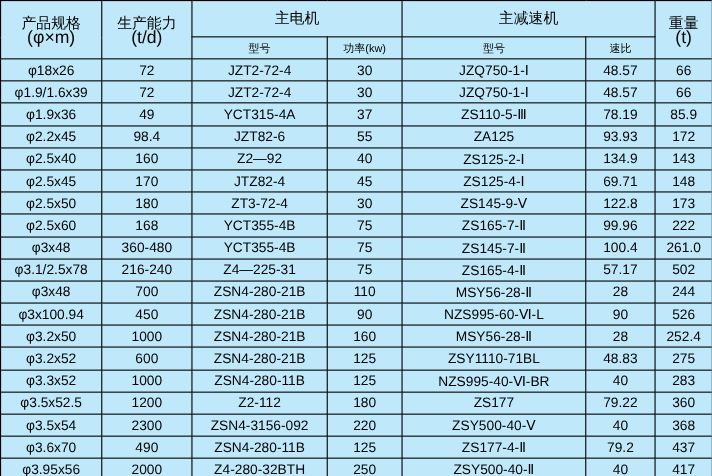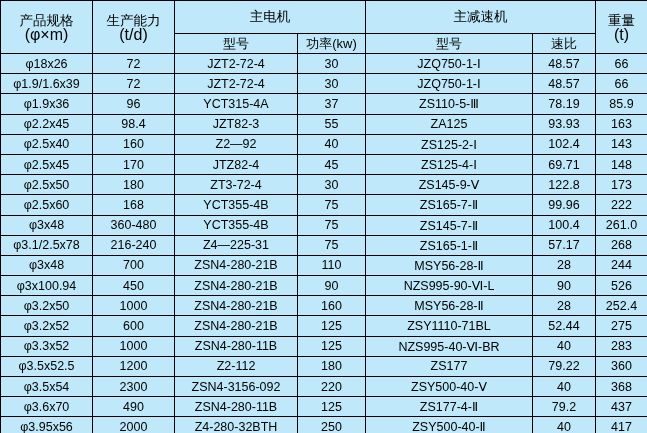--- a/index.html
+++ b/index.html
@@ -34,21 +34,21 @@
     height: 32px;
     font-size: 13.5px;
     font-weight: normal;
   }
   .hdr-row td.two-line {
     line-height: 15px;
     margin-top: 17px;
   }
   .sub-row td {
     height: 19px;
-    font-size: 13px;
+    font-size: 10px;
   }
   .data-row td {
     height: 19.2px;
     font-size: 12.5px;
   }
   .col-spec   { width: 92px; }
   .col-cap    { width: 82px; }
   .col-mmodel { width: 123px; }
   .col-mpower { width: 68px; }
   .col-rmodel { width: 167px; }
@@ -115,43 +115,43 @@
         <td>φ1.9/1.6x39</td>
         <td>72</td>
         <td>JZT2-72-4</td>
         <td>30</td>
         <td>JZQ750-1-Ⅰ</td>
         <td>48.57</td>
         <td>66</td>
       </tr>
       <tr class="data-row">
         <td>φ1.9x36</td>
-        <td>96</td>
+        <td>49</td>
         <td>YCT315-4A</td>
         <td>37</td>
         <td>ZS110-5-Ⅲ</td>
         <td>78.19</td>
         <td>85.9</td>
       </tr>
       <tr class="data-row">
         <td>φ2.2x45</td>
         <td>98.4</td>
-        <td>JZT82-3</td>
+        <td>JZT82-6</td>
         <td>55</td>
         <td>ZA125</td>
         <td>93.93</td>
-        <td>163</td>
+        <td>172</td>
       </tr>
       <tr class="data-row">
         <td>φ2.5x40</td>
         <td>160</td>
         <td>Z2—92</td>
         <td>40</td>
         <td>ZS125-2-Ⅰ</td>
-        <td>102.4</td>
+        <td>134.9</td>
         <td>143</td>
       </tr>
       <tr class="data-row">
         <td>φ2.5x45</td>
         <td>170</td>
         <td>JTZ82-4</td>
         <td>45</td>
         <td>ZS125-4-Ⅰ</td>
         <td>69.71</td>
         <td>148</td>
@@ -181,58 +181,58 @@
         <td>75</td>
         <td>ZS145-7-Ⅱ</td>
         <td>100.4</td>
         <td>261.0</td>
       </tr>
       <tr class="data-row">
         <td>φ3.1/2.5x78</td>
         <td>216-240</td>
         <td>Z4—225-31</td>
         <td>75</td>
-        <td>ZS165-1-Ⅱ</td>
+        <td>ZS165-4-Ⅱ</td>
         <td>57.17</td>
-        <td>268</td>
+        <td>502</td>
       </tr>
       <tr class="data-row">
         <td>φ3x48</td>
         <td>700</td>
         <td>ZSN4-280-21B</td>
         <td>110</td>
         <td>MSY56-28-Ⅱ</td>
         <td>28</td>
         <td>244</td>
       </tr>
       <tr class="data-row">
         <td>φ3x100.94</td>
         <td>450</td>
         <td>ZSN4-280-21B</td>
         <td>90</td>
-        <td>NZS995-90-Ⅵ-L</td>
+        <td>NZS995-60-Ⅵ-L</td>
         <td>90</td>
         <td>526</td>
       </tr>
       <tr class="data-row">
         <td>φ3.2x50</td>
         <td>1000</td>
         <td>ZSN4-280-21B</td>
         <td>160</td>
         <td>MSY56-28-Ⅱ</td>
         <td>28</td>
         <td>252.4</td>
       </tr>
       <tr class="data-row">
         <td>φ3.2x52</td>
         <td>600</td>
         <td>ZSN4-280-21B</td>
         <td>125</td>
         <td>ZSY1110-71BL</td>
-        <td>52.44</td>
+        <td>48.83</td>
         <td>275</td>
       </tr>
       <tr class="data-row">
         <td>φ3.3x52</td>
         <td>1000</td>
         <td>ZSN4-280-11B</td>
         <td>125</td>
         <td>NZS995-40-Ⅵ-BR</td>
         <td>40</td>
         <td>283</td>

